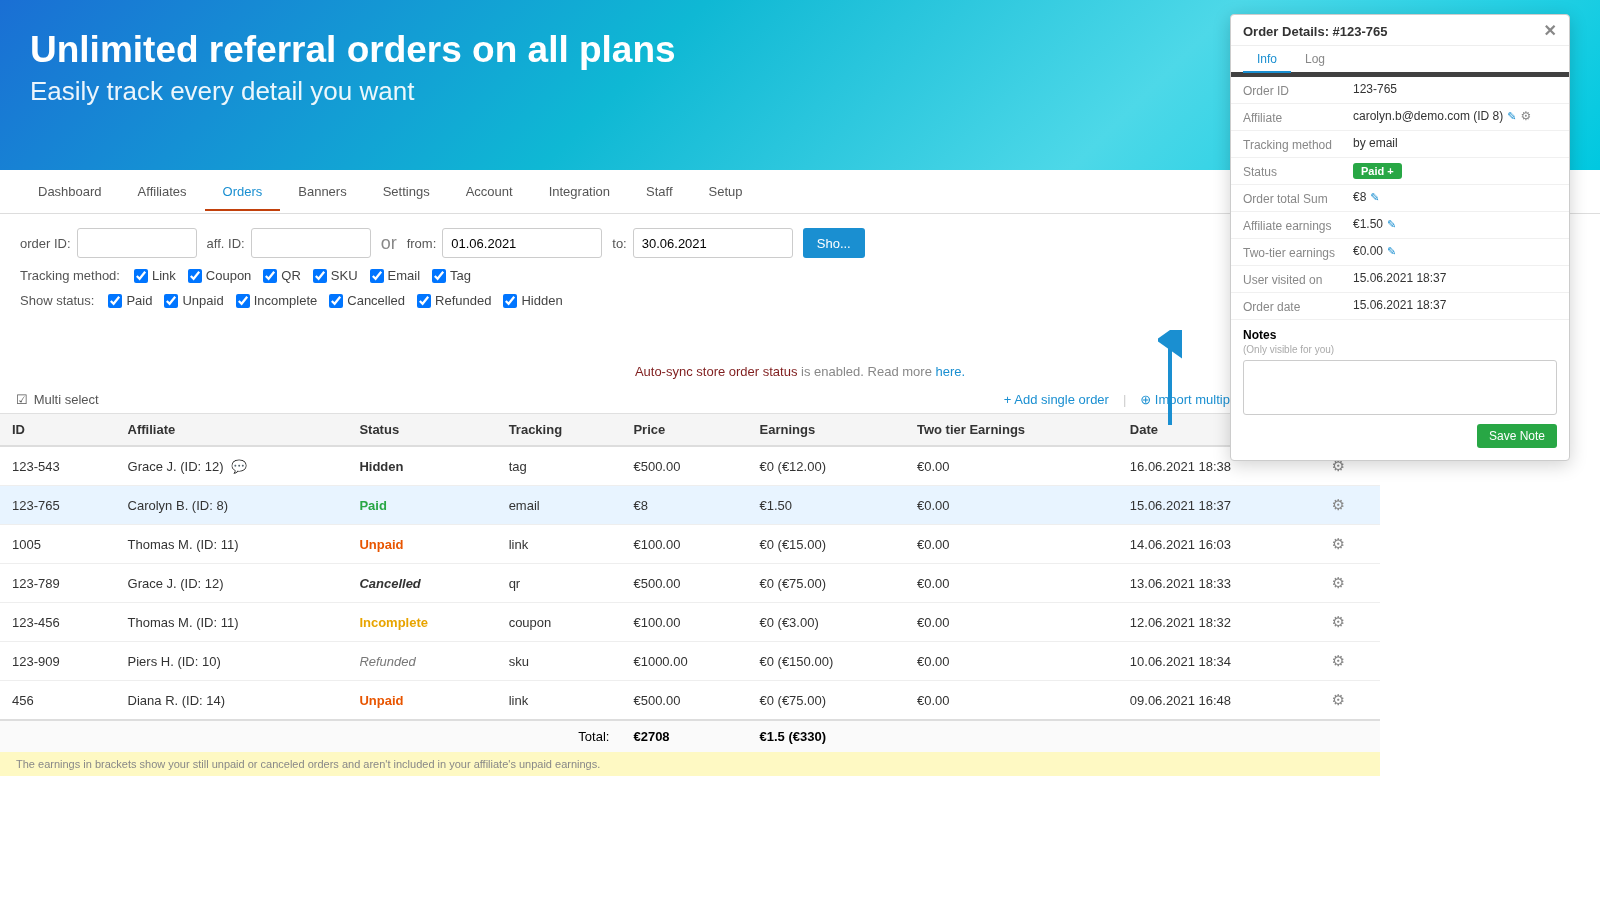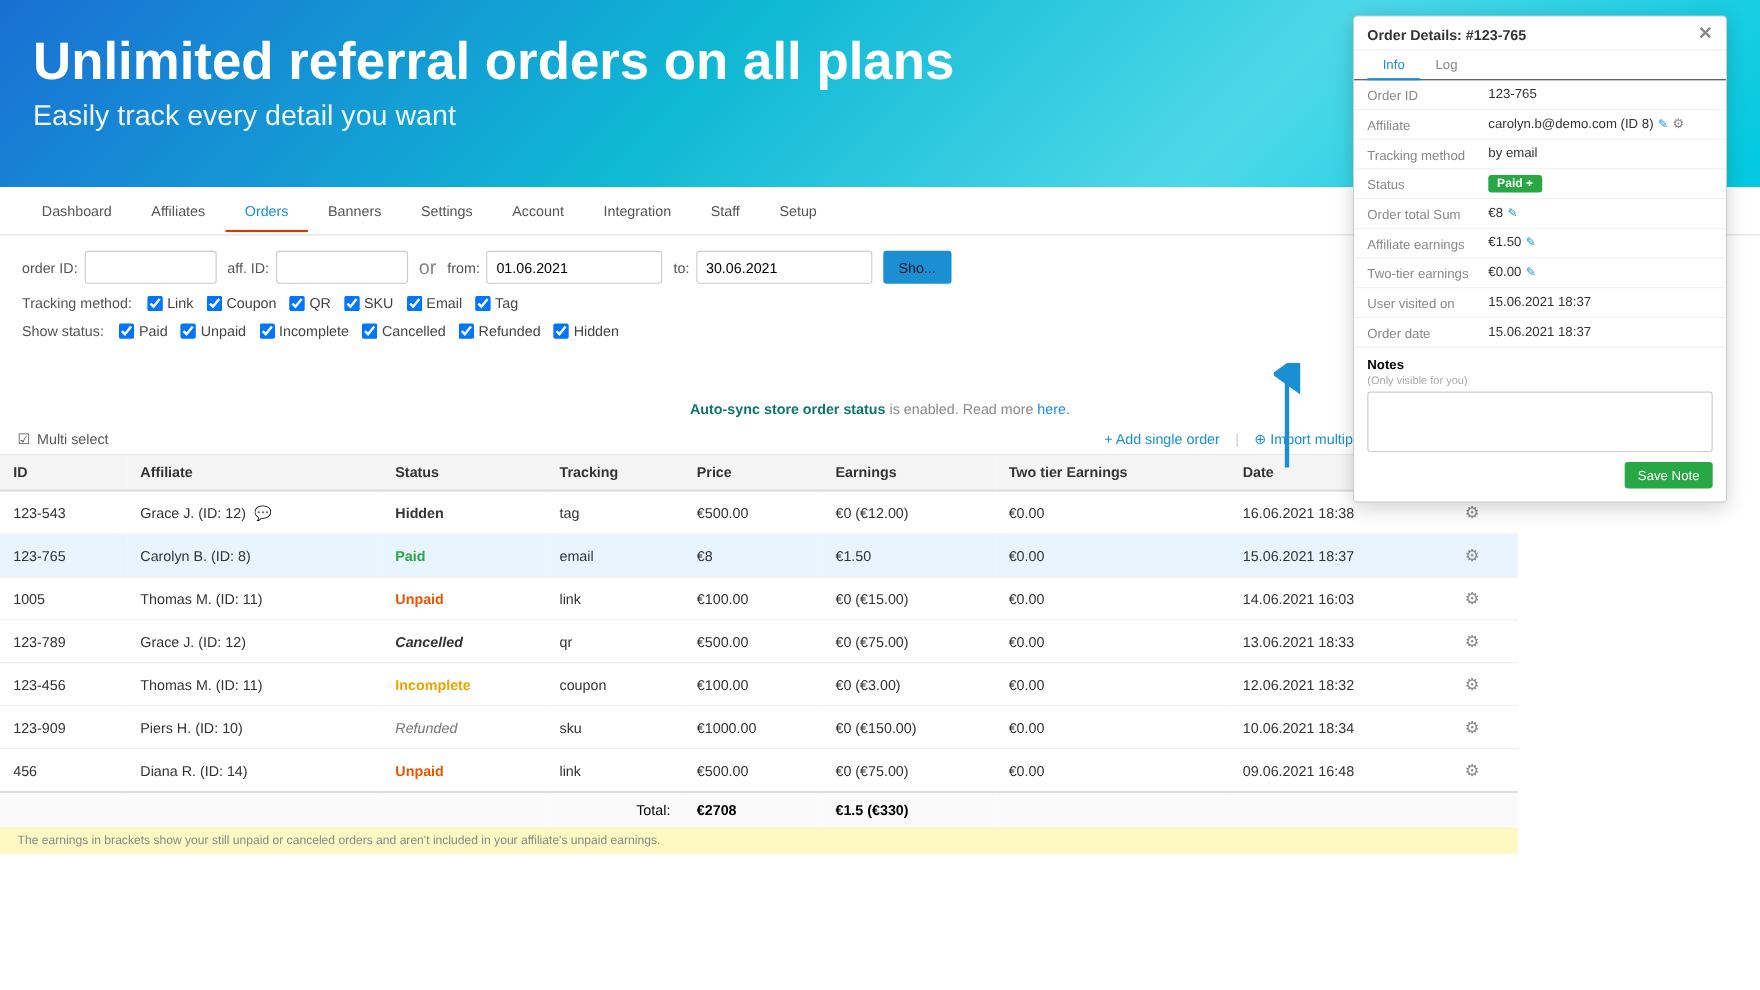--- a/index.html
+++ b/index.html
@@ -8,21 +8,21 @@
     
     .hero {
       position: absolute;
       top: 0; left: 0; right: 0;
       height: 170px;
       background: linear-gradient(135deg, #1a6fd4 0%, #0fb8d4 40%, #4dd8e8 70%, #00c8e0 100%);
       z-index: 0;
     }
     .hero-title {
       color: #fff;
-      font-size: 48px;
+      font-size: 37px;
       font-weight: 900;
       padding: 28px 30px 4px 30px;
       line-height: 1.2;
     }
     .hero-subtitle {
       color: rgba(255,255,255,0.92);
       font-size: 26px;
       font-weight: 400;
       padding: 0 30px;
     }
@@ -94,21 +94,21 @@
       border-radius: 3px;
       padding: 5px 8px;
       font-size: 13px;
       width: 120px;
       height: 30px;
     }
     .filter-input.wide { width: 160px; }
     .or-text { color: #888; font-size: 18px; }
     .show-btn {
       background: #1a8fd1;
-      color: #0f172a;
+      color: #ffffff;
       border: none;
       border-radius: 3px;
       padding: 5px 14px;
       font-size: 13px;
       cursor: pointer;
       height: 30px;
     }
     .checkbox-group {
       display: flex;
       align-items: center;
@@ -131,21 +131,21 @@
       top: 360px;
       left: 0;
       right: 0;
       text-align: center;
       font-size: 13px;
       color: #888;
       background: #fff;
       padding: 4px 0;
       z-index: 2;
     }
-    .autosync-bar strong { color: #0f766e; font-weight: 700; }
+    .autosync-bar strong { color: #7f1d1d; font-weight: 400; }
     .autosync-bar a { color: #1a8fd1; text-decoration: none; }
 
     
     .table-area {
       position: absolute;
       top: 386px;
       left: 0;
       right: 220px;
       bottom: 0;
       background: #fff;
@@ -251,21 +251,21 @@
       color: #333;
     }
     .panel-close {
       cursor: pointer;
       color: #888;
       font-size: 16px;
       line-height: 1;
     }
     .panel-tabs {
       display: flex;
-      border-bottom: 1px solid #404040;
+      border-bottom: 5px solid #404040;
       padding: 0 12px;
       text-align: right;
     }
     .panel-tab {
       padding: 6px 14px 5px 14px;
       font-size: 12px;
       color: #888;
       cursor: pointer;
       border-bottom: 2px solid transparent;
       margin-bottom: -1px;

